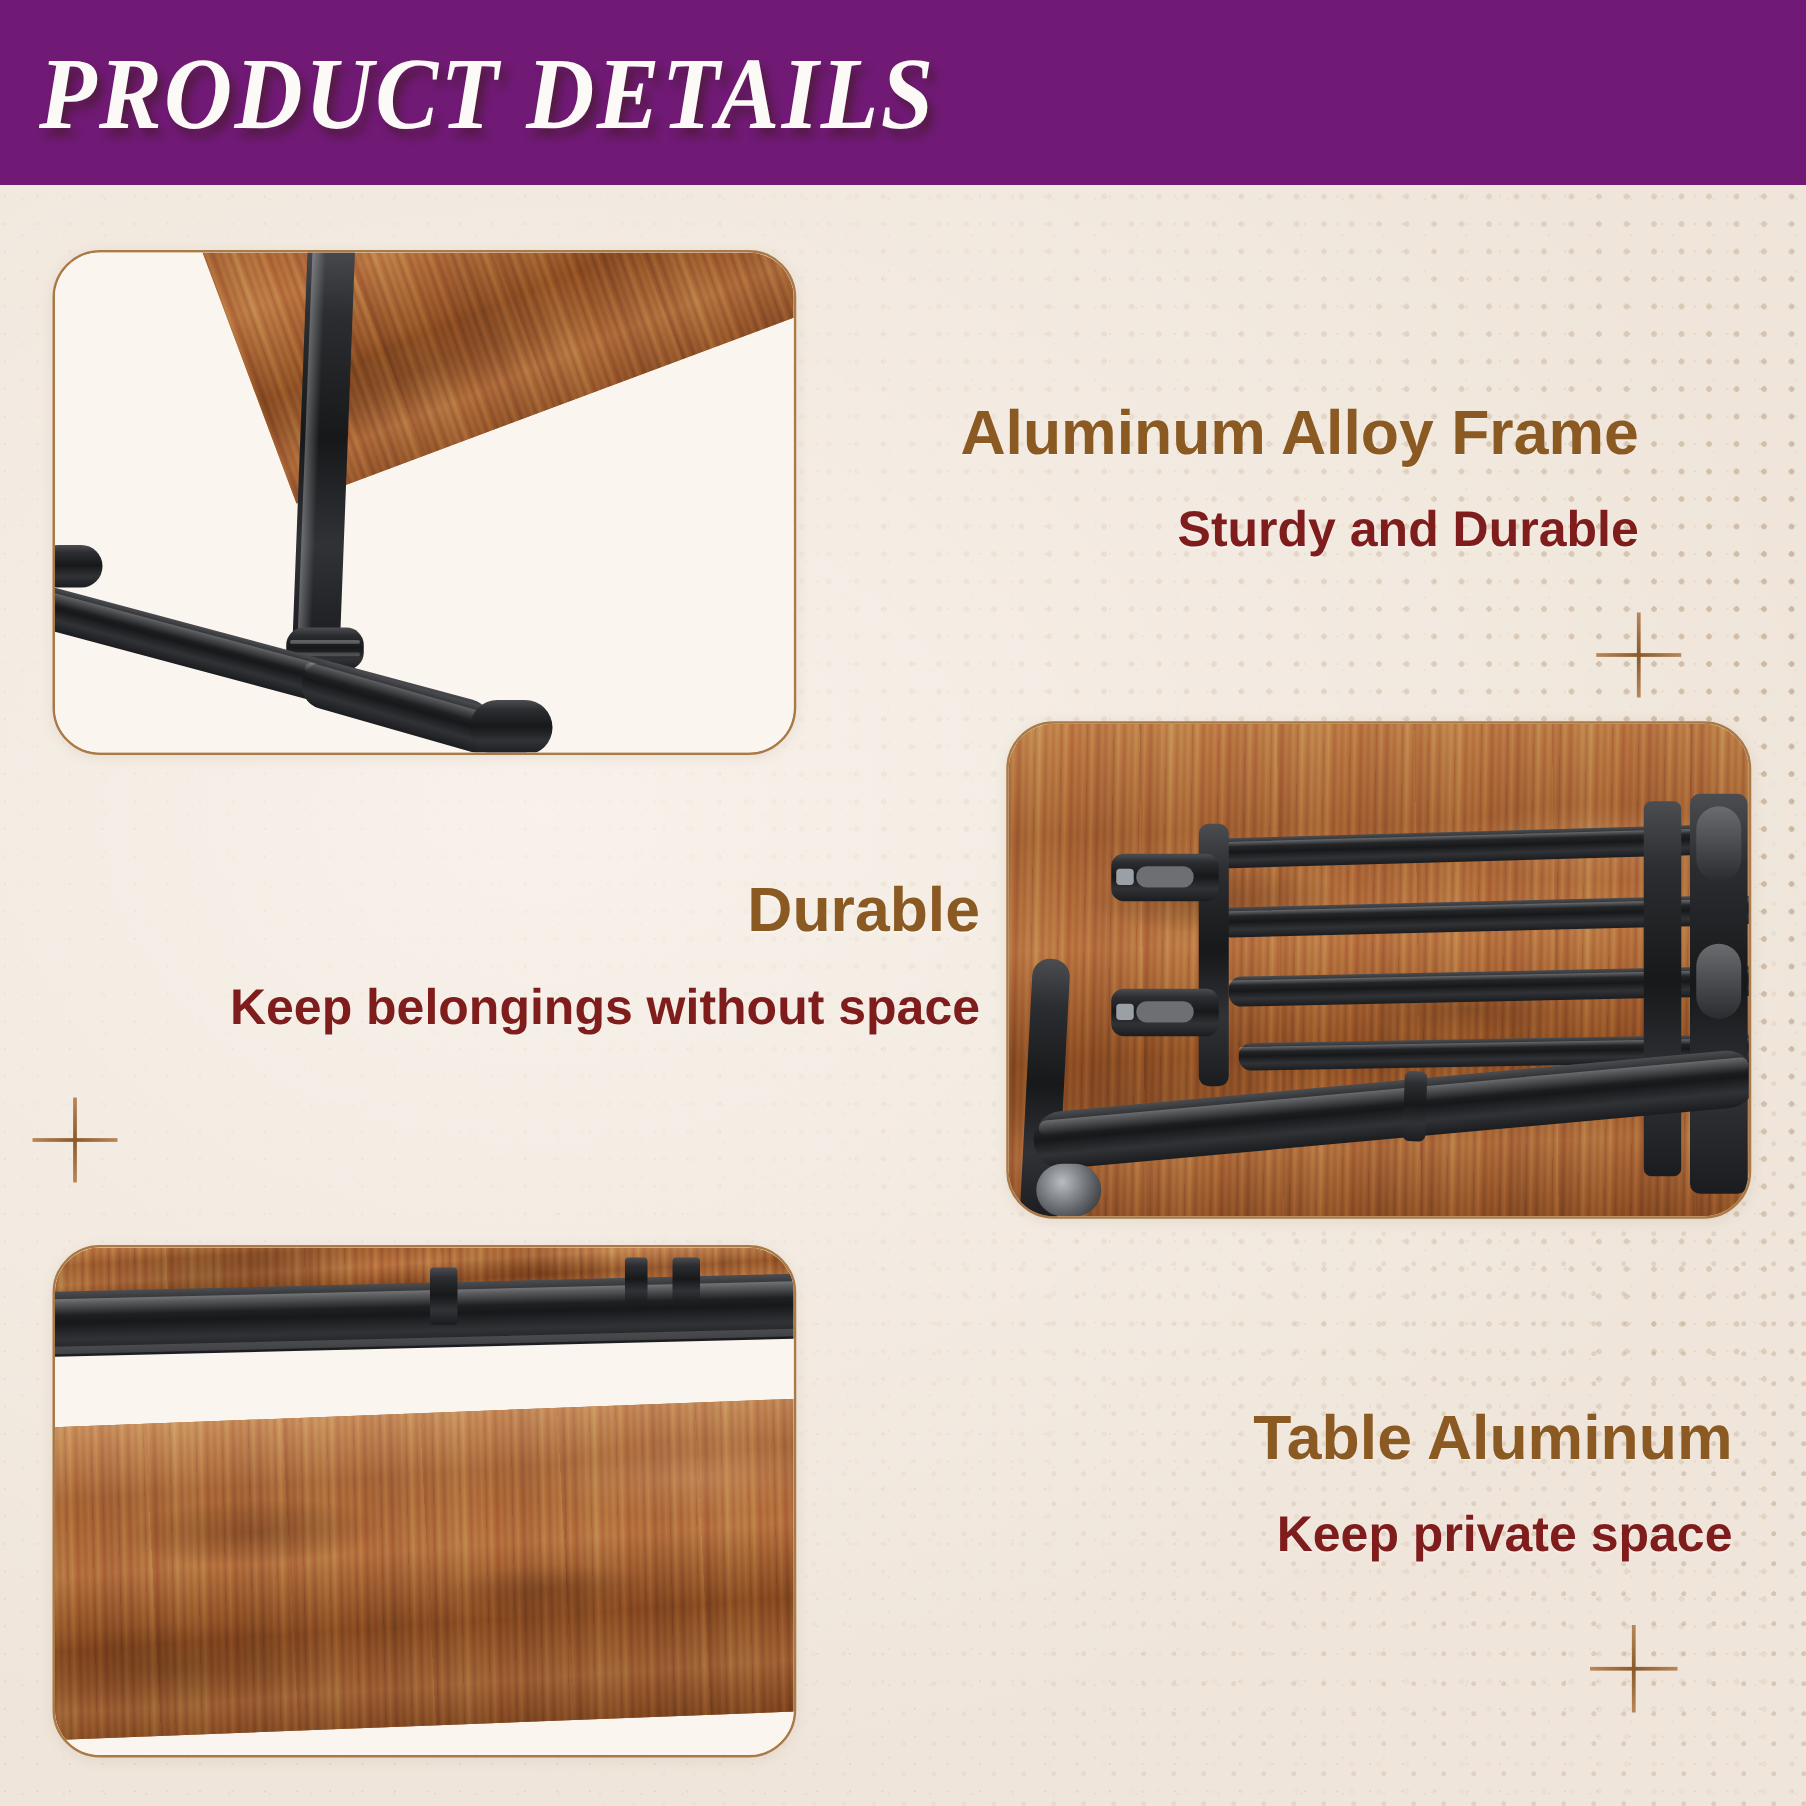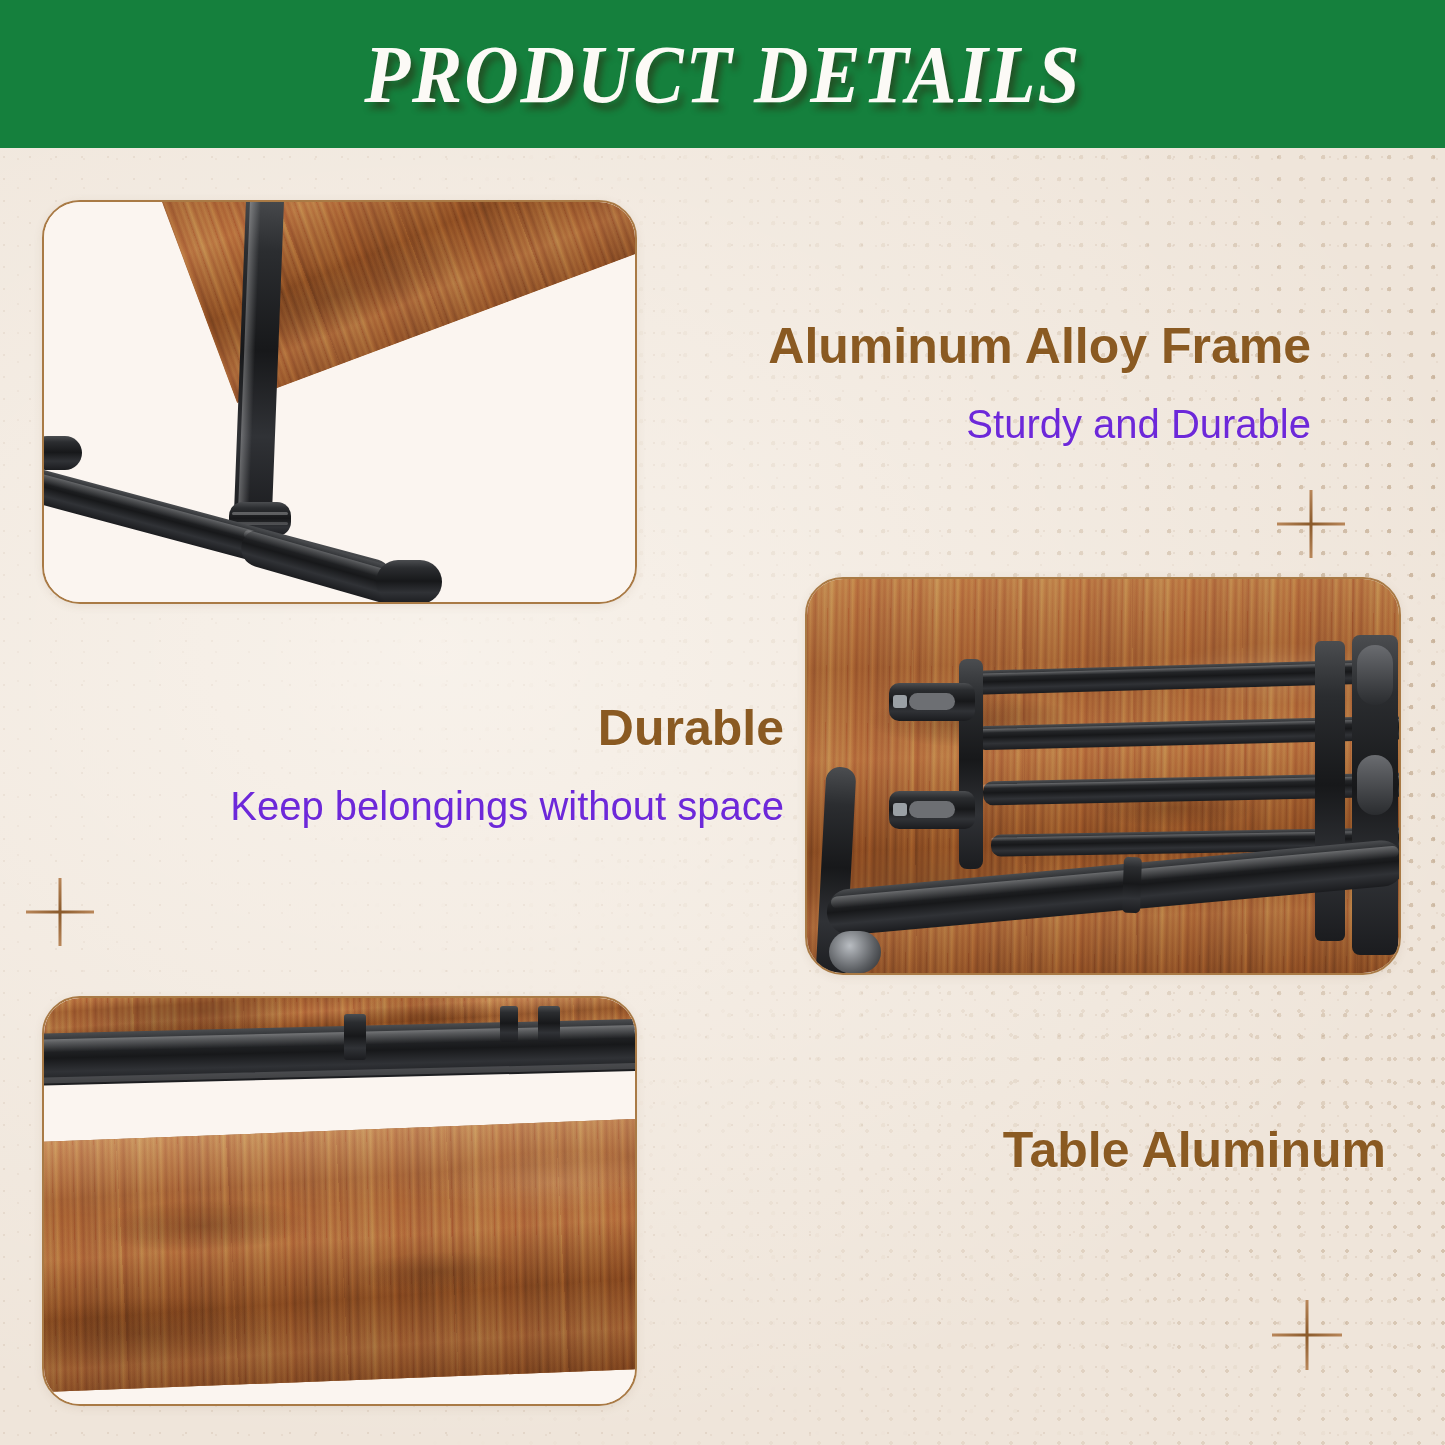--- a/index.html
+++ b/index.html
@@ -37,22 +37,22 @@
             mask-image:radial-gradient(110% 70% at 104% 86%, rgba(0,0,0,.9) 0%, rgba(0,0,0,.45) 28%, rgba(0,0,0,.12) 55%, rgba(0,0,0,0) 72%);
     opacity:.7;
   }
   .bg-vignette{
     background:radial-gradient(120% 90% at 30% 45%, rgba(255,252,248,.55) 0%, rgba(255,252,248,0) 62%);
   }
 
   
   .banner{
     position:absolute;left:0;top:0;width:1445px;height:148px;
-    background:#15803d;
-    display:flex;align-items:center;justify-content:center;
+    background:#701a75;
+    display:flex;align-items:center;
     overflow:hidden;
   }
   .banner-title{
     font-family:"Liberation Serif", serif;
     font-weight:bold;font-style:italic;
     font-size:82px;
     letter-spacing:2px;
     color:#FCFAF6;
     text-shadow:5px 7px 7px rgba(48,26,8,.45);
     white-space:nowrap;
@@ -112,21 +112,21 @@
     border-radius:8px;
   }
 
   
   .block{position:absolute;text-align:right;}
   .block .head{
     font-weight:bold;color:#8A5A22;line-height:1.12;white-space:nowrap;
     text-shadow:0 1px 0 rgba(255,255,255,.4);
   }
   .block .sub{
-    font-weight:normal;color:#6d28d9;line-height:1.2;white-space:nowrap;
+    font-weight:bold;color:#7f1d1d;line-height:1.2;white-space:nowrap;
     text-shadow:0 1px 0 rgba(255,255,255,.35);
   }
   #blk-frame{left:633px;top:318px;width:678px;}
   #blk-frame .head{font-size:50px;}
   #blk-frame .sub{font-size:40px;margin-top:26px;}
 
   #blk-drawer{left:22px;top:700px;width:762px;}
   #blk-drawer .head{font-size:50px;}
   #blk-drawer .sub{font-size:40px;margin-top:26px;}
 
@@ -266,15 +266,16 @@
       <div class="metal" style="position:absolute;left:494px;top:8px;width:22px;height:36px;border-radius:3px;"></div>
 
       <div class="wood" style="position:absolute;left:-30px;top:132px;width:680px;height:250px;transform:rotate(-2.2deg);"></div>
       <div style="position:absolute;left:-30px;top:132px;width:680px;height:250px;transform:rotate(-2.2deg);
            background:linear-gradient(180deg,rgba(255,232,198,.16) 0%,rgba(0,0,0,0) 30%,rgba(60,28,8,.18) 100%);"></div>
     </div>
   </div>
 
   <div class="block" id="blk-barrier">
     <div class="head">Table Aluminum</div>
+    <div class="sub">Keep private space</div>
   </div>
 
 </div>
 
 </body></html>

